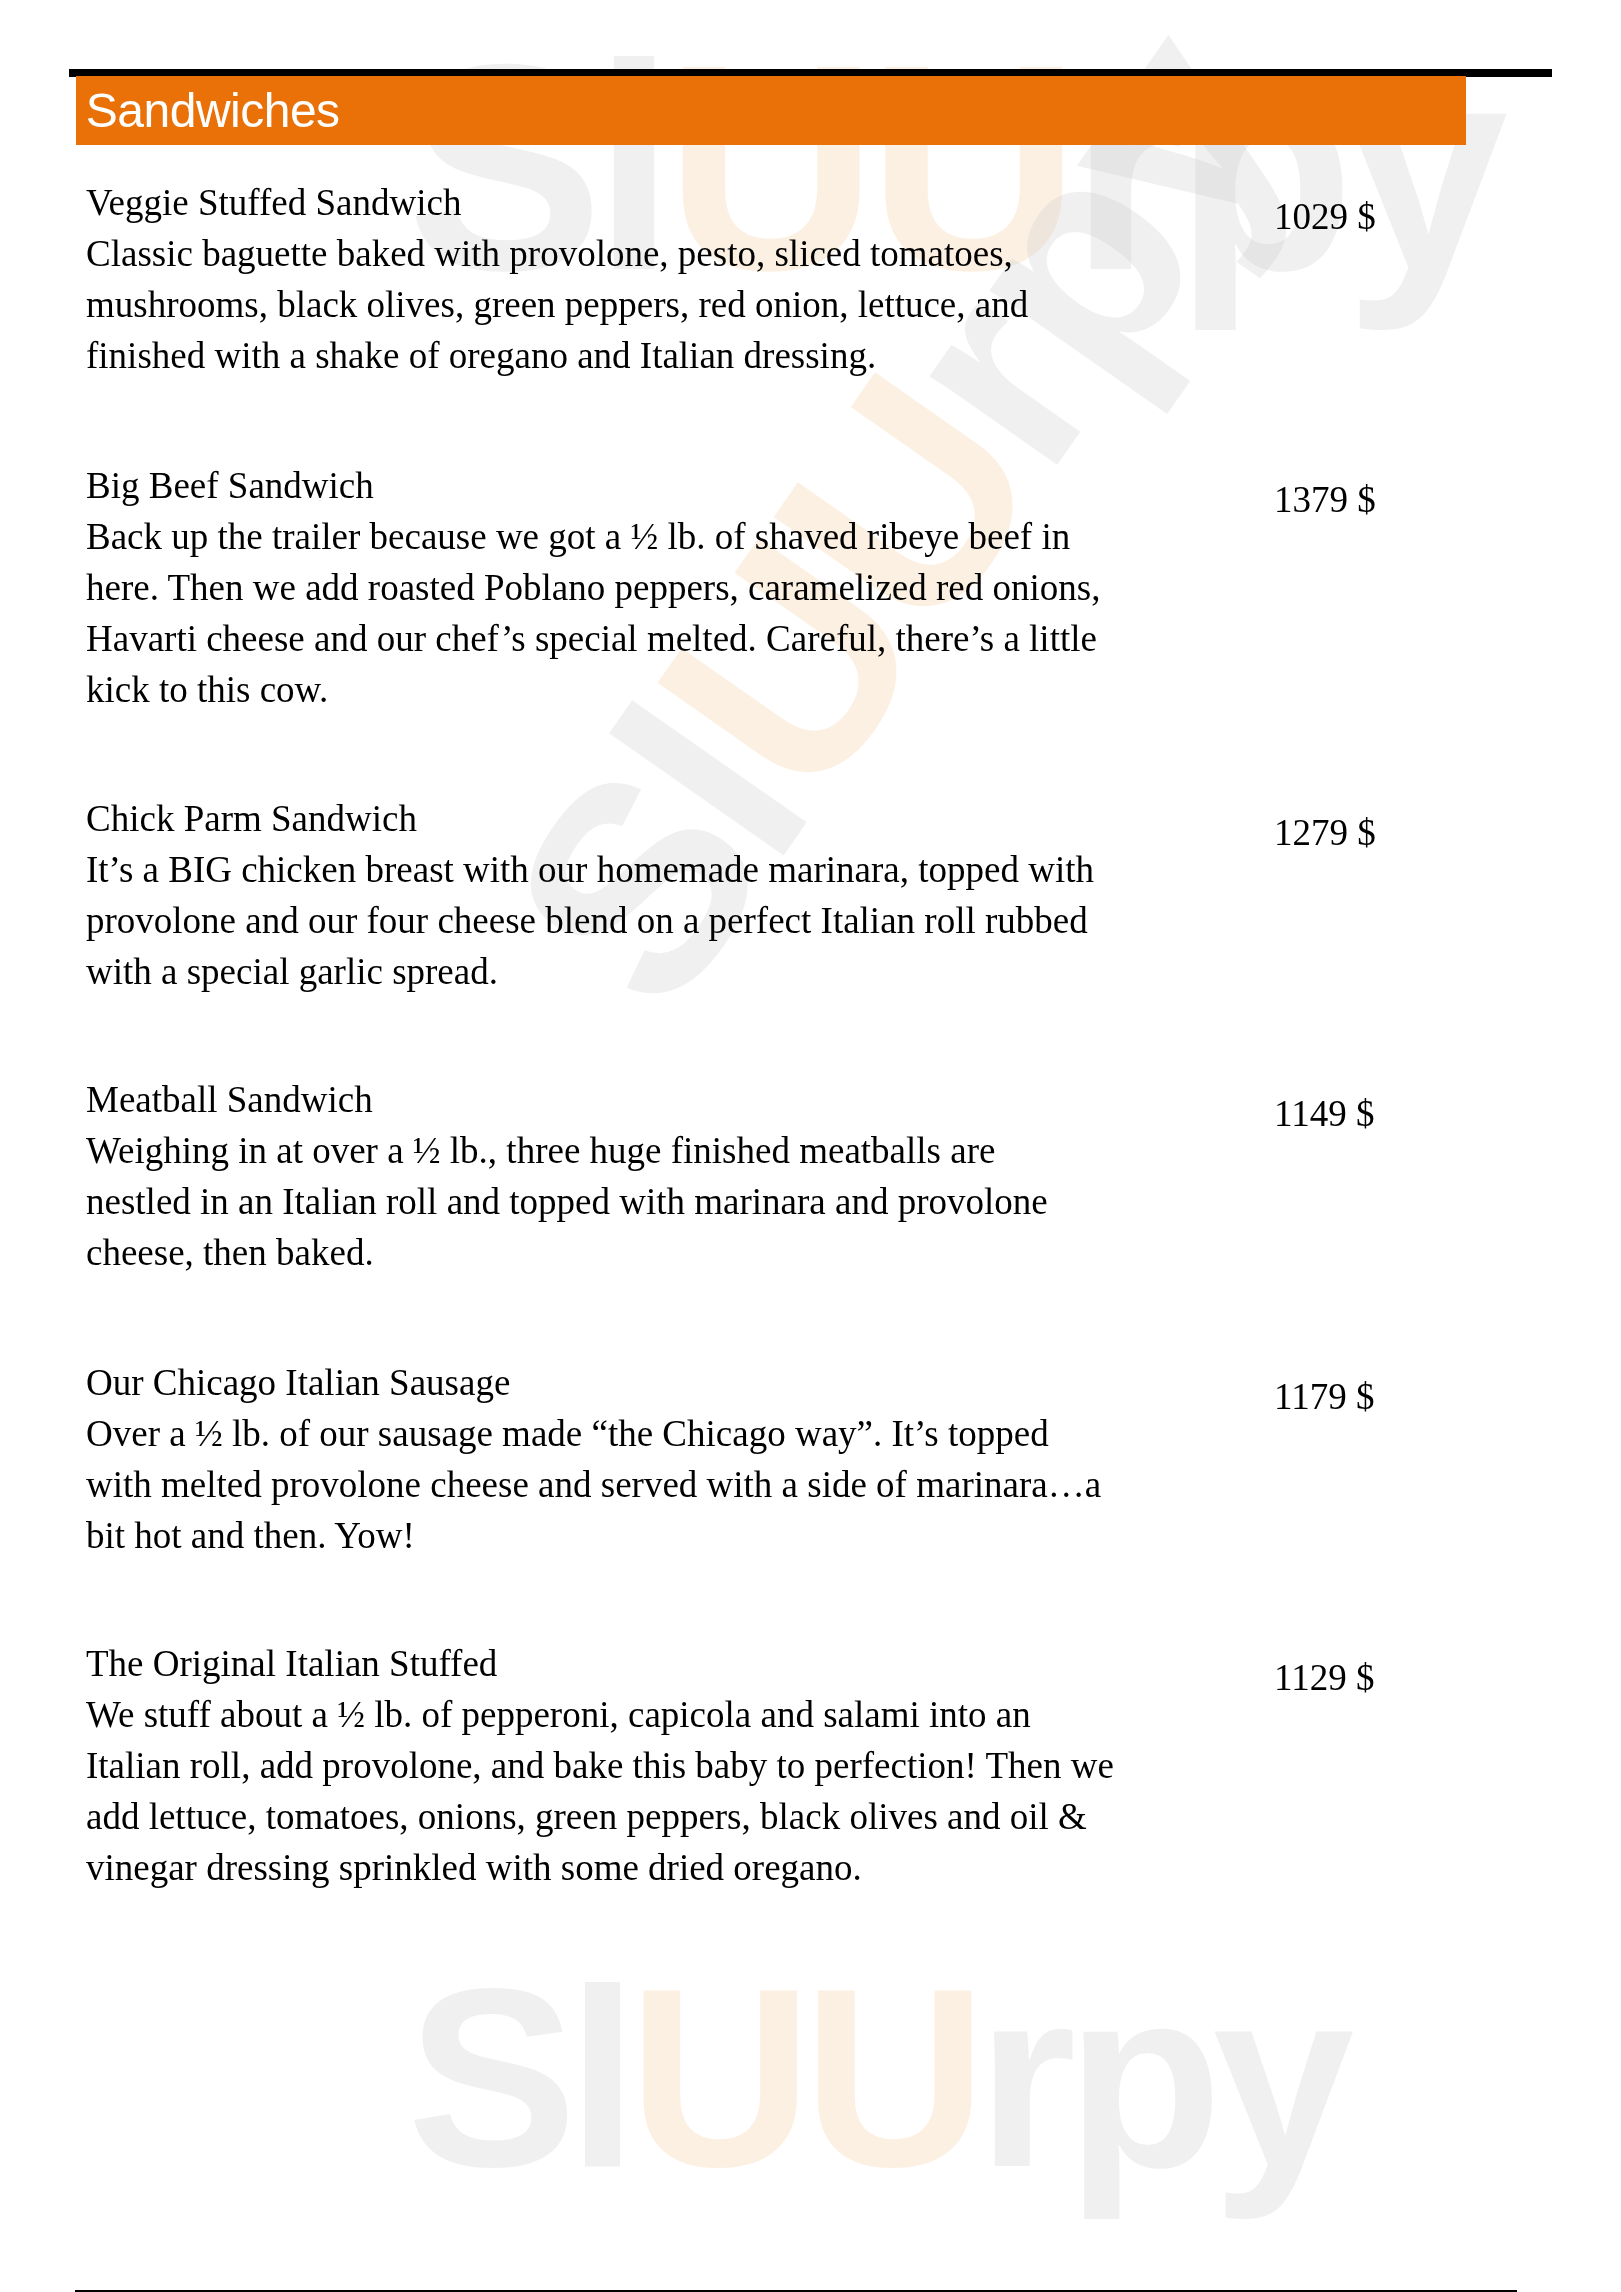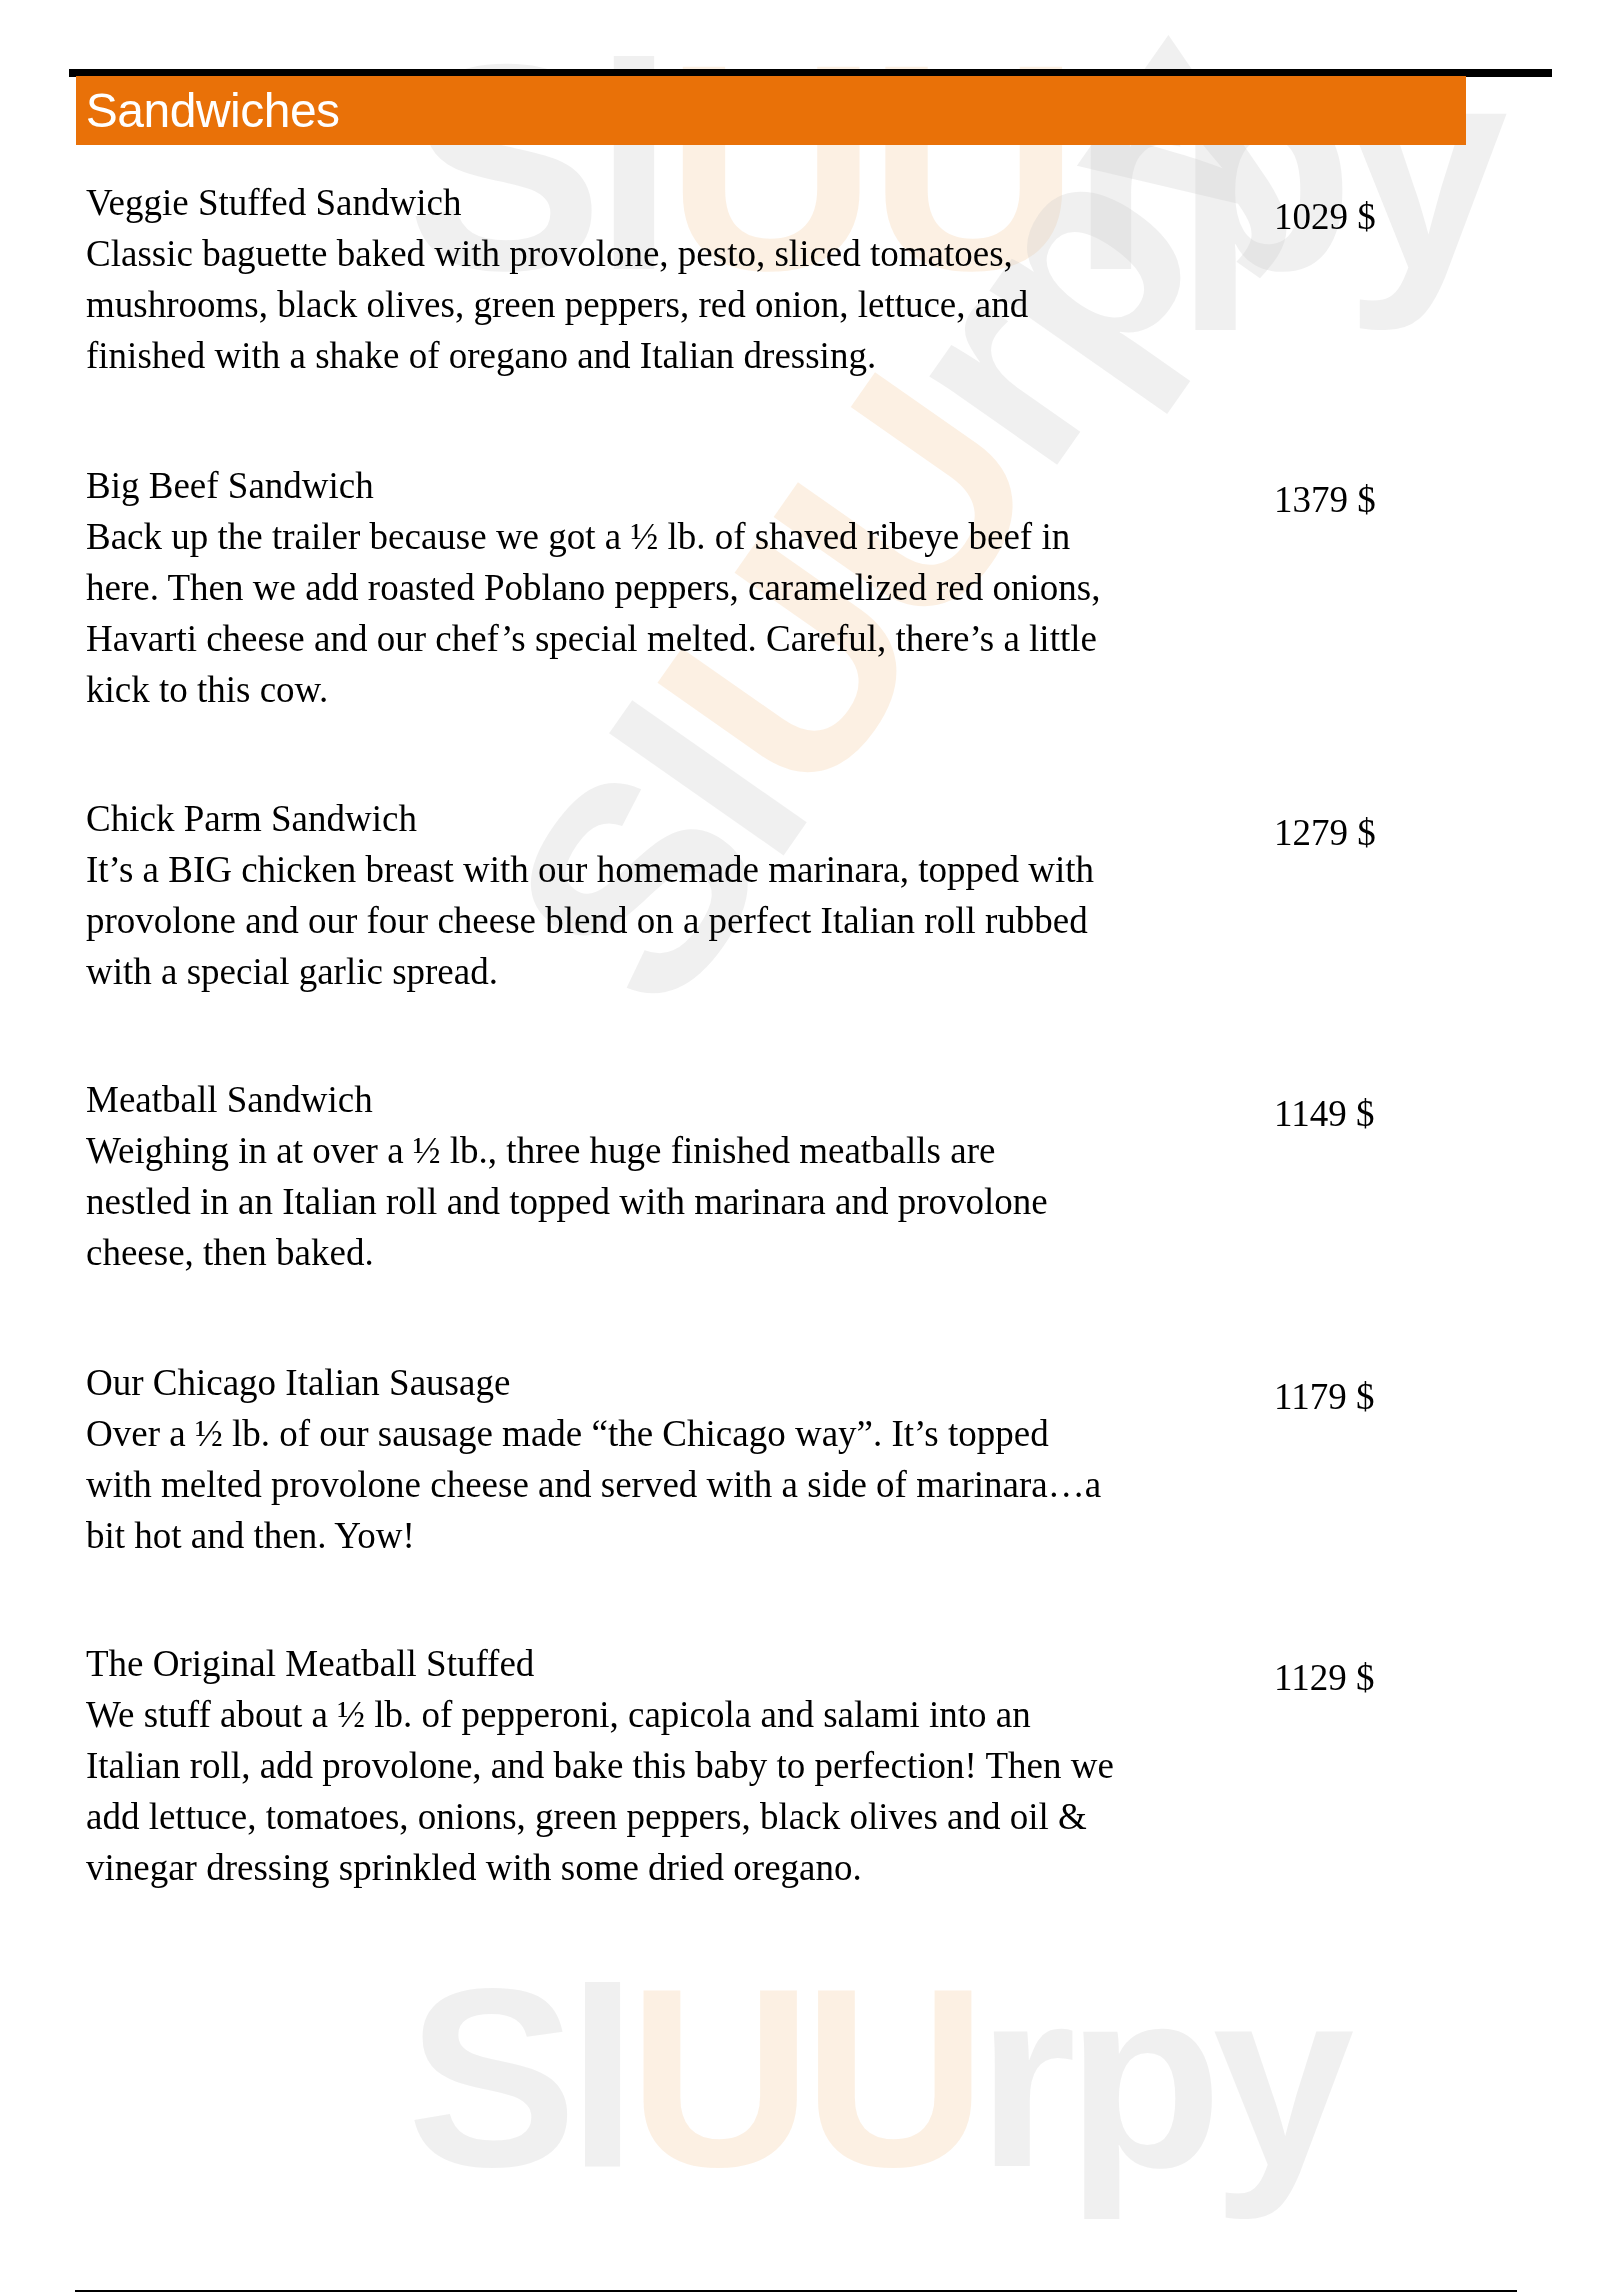--- a/index.html
+++ b/index.html
@@ -89,21 +89,21 @@
   <div class="item-name">Our Chicago Italian Sausage</div>
   <div class="item-price">1179 $</div>
   <div class="item-desc">
     <div>Over a ½ lb. of our sausage made “the Chicago way”. It’s topped</div>
     <div>with melted provolone cheese and served with a side of marinara…a</div>
     <div>bit hot and then. Yow!</div>
   </div>
 </div>
 
 <div class="menu-item" style="top:1638px">
-  <div class="item-name">The Original Meatball Stuffed</div>
+  <div class="item-name">The Original Italian Stuffed</div>
   <div class="item-price">1129 $</div>
   <div class="item-desc">
     <div>We stuff about a ½ lb. of pepperoni, capicola and salami into an</div>
     <div>Italian roll, add provolone, and bake this baby to perfection! Then we</div>
     <div>add lettuce, tomatoes, onions, green peppers, black olives and oil &amp;</div>
     <div>vinegar dressing sprinkled with some dried oregano.</div>
   </div>
 </div>
 
 <div class="bottom-rule"></div>

